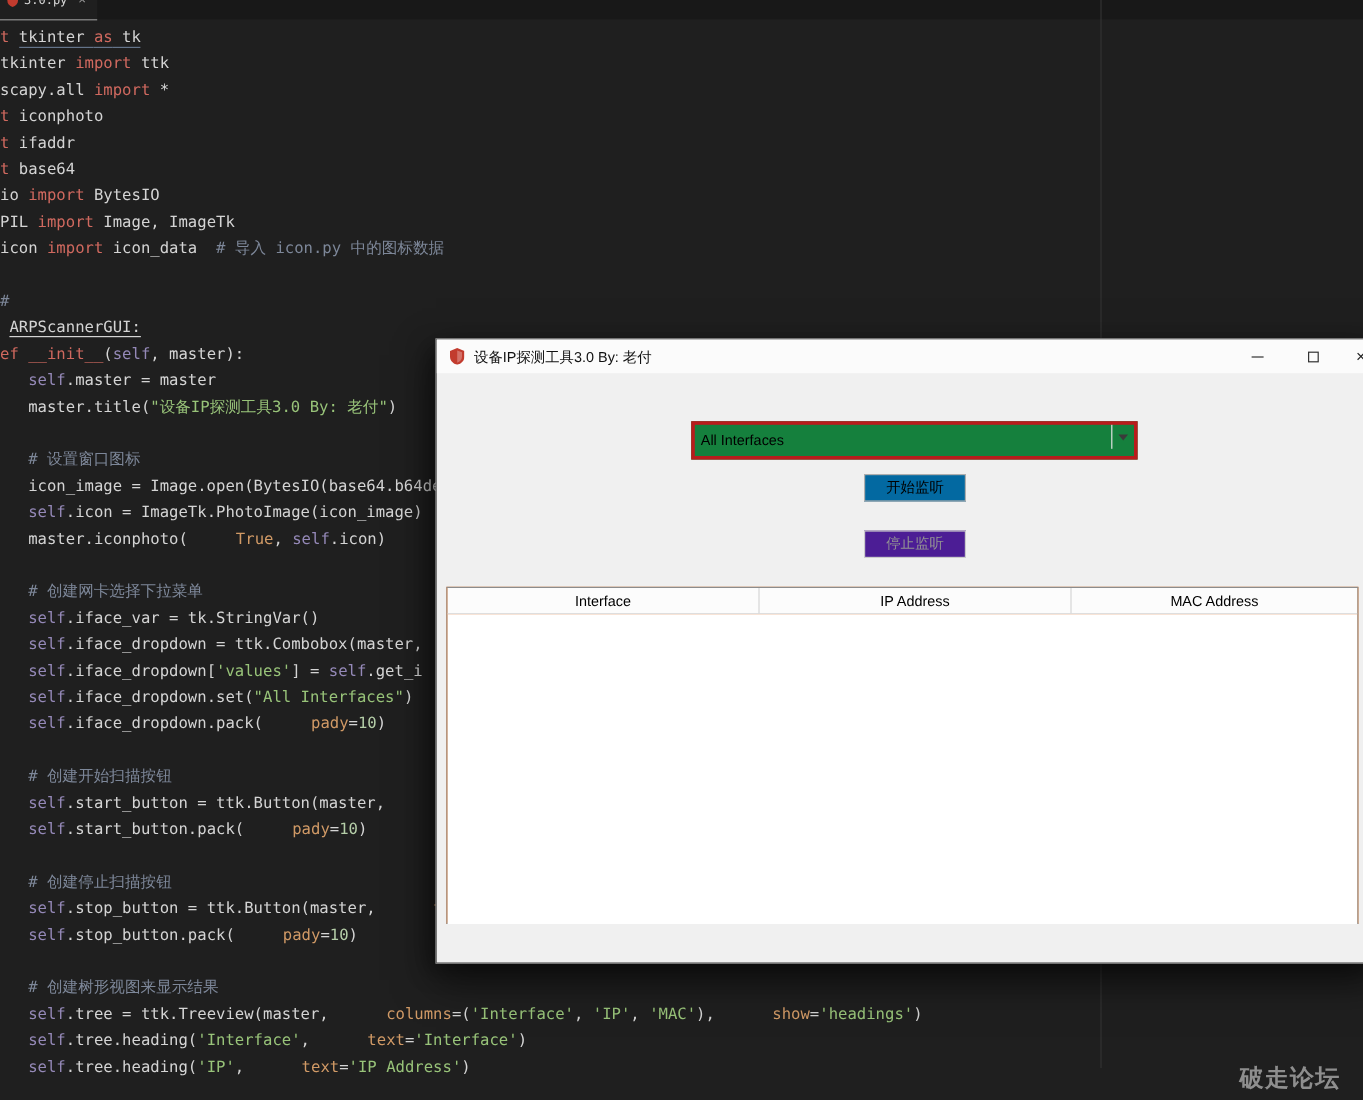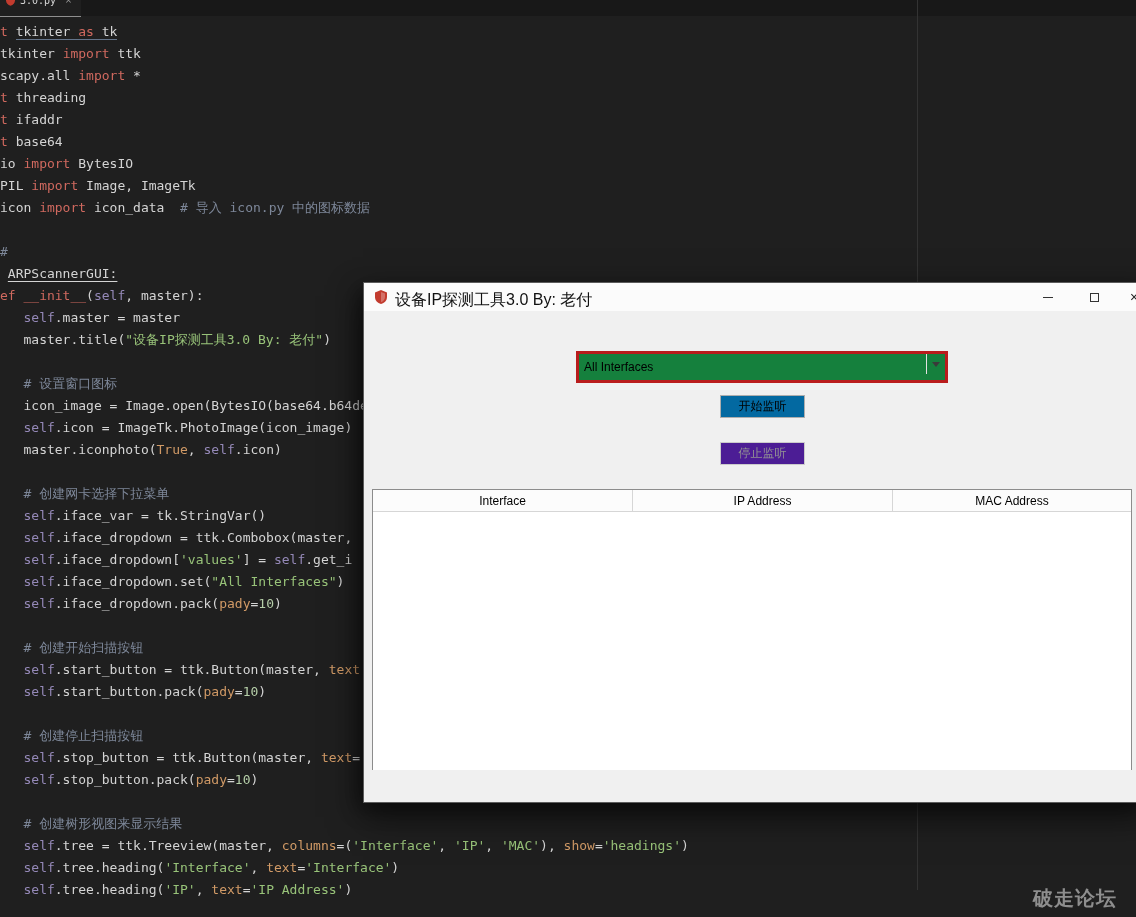--- a/index.html
+++ b/index.html
@@ -18,36 +18,36 @@
   .vdivider { position:absolute; left:917px; top:0; width:1px; height:890px; background:#333333; }
 
   .code { position:absolute; left:0; top:21px; font-family:"DejaVu Sans Mono",monospace;
           font-size:13px; line-height:22px; }
   .code-line { height:22px; white-space:pre; }
   .tk-pl { color:var(--pl,#d4d4d4); }
   .tk-kw { color:var(--kw,#d0695f); }
   .tk-st { color:var(--st,#98c379); }
   .tk-cm { color:var(--cm,#7d8799); }
   .tk-sf { color:var(--sf,#9589b8); }
-  .tk-ar { color:var(--ar,#d19a66); }
+  .tk-ar { color:var(--ar,#d19a66);margin-left:40px; }
   .tk-nu { color:var(--nu,#b5cea8); }
   .tk-cl { color:var(--pl,#d4d4d4); text-decoration:underline; text-underline-offset:3px; }
   .tk-u  { border-bottom:1px solid #64748a; }
 
   .watermark { position:absolute; right:19px; bottom:5px; font-size:20px; font-weight:700;
                letter-spacing:1px; color:var(--watermark,#8e8e8e); }
 
   
   .dialog { position:absolute; left:363px; top:282px; width:785px; height:521px;
             background:var(--dialog_bg,#f0f0f0); border:1px solid #5c5c5c;
             box-shadow:0 14px 32px rgba(0,0,0,.55), -6px 6px 18px rgba(0,0,0,.35); z-index:5; }
   .titlebar { position:relative; height:28px; background:var(--titlebar_bg,#fbfbfb); overflow:hidden; }
   .title-icon { position:absolute; left:11px; top:7px; width:12px; height:14px; color:var(--shield_red,#c23b2e); }
   .title-icon svg, .tab-icon svg { width:100%; height:100%; }
-  .title-text { position:absolute; left:31px; top:7px; font-size:16px; color:#111; white-space:nowrap; }
+  .title-text { position:absolute; left:31px; top:7px; font-size:12px; color:#111; white-space:nowrap; }
   .cap-btn { position:absolute; top:0; width:46px; height:28px; display:flex; align-items:center;
              justify-content:center; color:#222; cursor:pointer; }
   .cap-min { left:661px; } .cap-max { left:707px; } .cap-close { left:747px; font-size:14px; }
   .min-glyph { width:10px; height:1px; background:#333; display:block; }
   .max-glyph { width:9px; height:9px; border:1px solid #333; display:block; }
 
   .dlg-body { position:relative; width:100%; height:493px; }
   .combobox { position:absolute; left:212px; top:40px; width:372px; height:32px; background:#15803d;
               border:3px solid #b91c1c; font-size:12px; color:#000; display:flex; align-items:center;
               padding-left:5px; }
@@ -84,21 +84,21 @@
       </span>
       <span class="tab-label">3.0.py</span>
       <span class="tab-close">×</span>
     </div>
   </div>
 
   <div class="code">
       <div class="code-line"><span class="tk-kw">t </span><span class="tk-pl tk-u">tkinter </span><span class="tk-kw tk-u">as</span><span class="tk-pl tk-u"> tk</span></div>
       <div class="code-line"><span class="tk-pl">tkinter </span><span class="tk-kw">import</span><span class="tk-pl"> ttk</span></div>
       <div class="code-line"><span class="tk-pl">scapy.all </span><span class="tk-kw">import</span><span class="tk-pl"> *</span></div>
-      <div class="code-line"><span class="tk-kw">t</span><span class="tk-pl"> threading</span></div>
+      <div class="code-line"><span class="tk-kw">t</span><span class="tk-pl"> iconphoto</span></div>
       <div class="code-line"><span class="tk-kw">t</span><span class="tk-pl"> ifaddr</span></div>
       <div class="code-line"><span class="tk-kw">t</span><span class="tk-pl"> base64</span></div>
       <div class="code-line"><span class="tk-pl">io </span><span class="tk-kw">import</span><span class="tk-pl"> BytesIO</span></div>
       <div class="code-line"><span class="tk-pl">PIL </span><span class="tk-kw">import</span><span class="tk-pl"> Image, ImageTk</span></div>
       <div class="code-line"><span class="tk-pl">icon </span><span class="tk-kw">import</span><span class="tk-pl"> icon_data  </span><span class="tk-cm"># 导入 icon.py 中的图标数据</span></div>
       <div class="code-line"></div>
       <div class="code-line"><span class="tk-cm">#</span></div>
       <div class="code-line"><span class="tk-pl"> </span><span class="tk-cl">ARPScannerGUI:</span></div>
       <div class="code-line"><span class="tk-kw">ef </span><span class="tk-kw">__init__</span><span class="tk-pl">(</span><span class="tk-sf">self</span><span class="tk-pl">, master):</span></div>
       <div class="code-line"><span class="tk-pl">   </span><span class="tk-sf">self</span><span class="tk-pl">.master = master</span></div>

